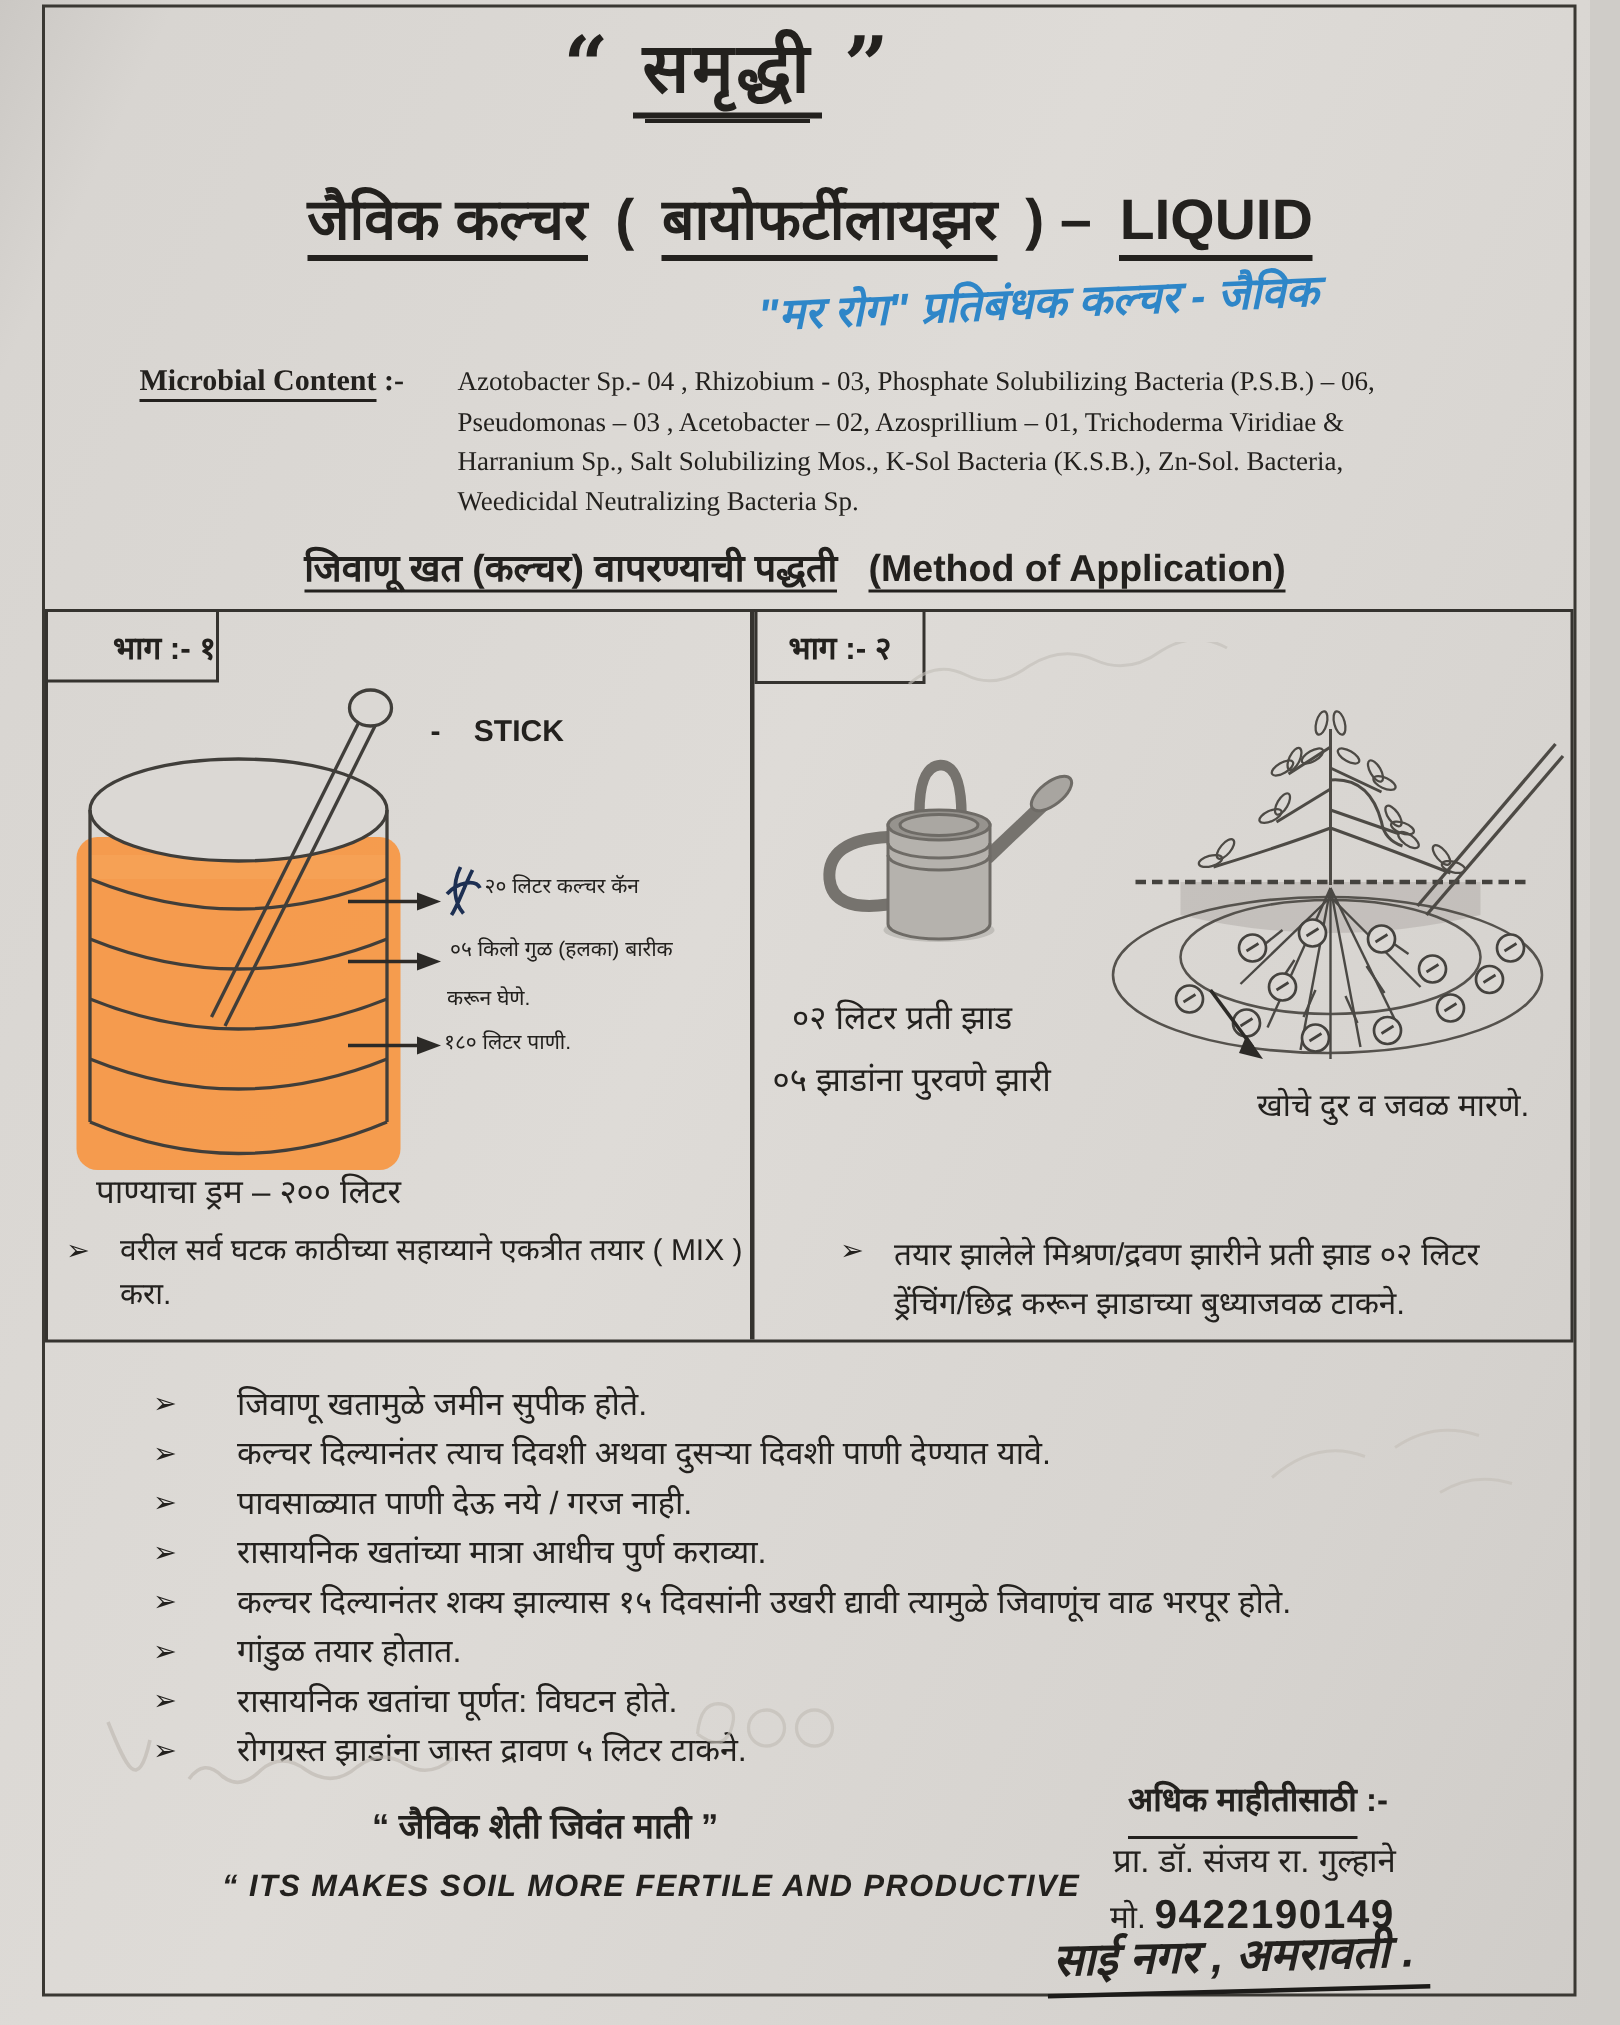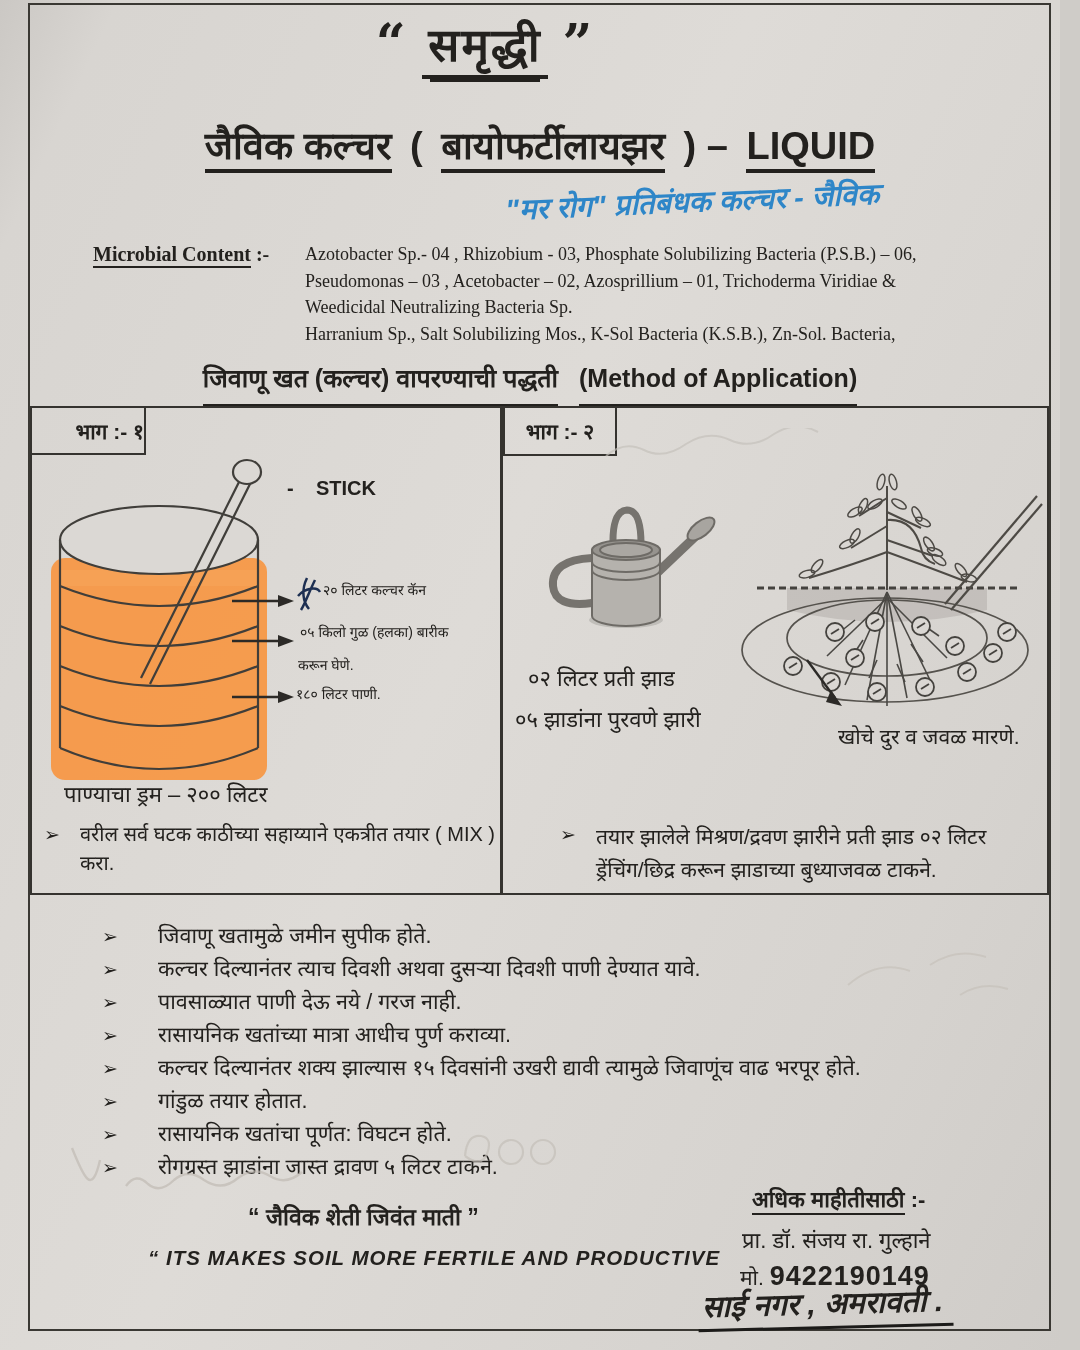--- a/index.html
+++ b/index.html
@@ -23,21 +23,21 @@
              color:#2e86c8;transform:rotate(-2.5deg);white-space:nowrap;}
 
   
   .micro-label{left:93px;top:243px;font-family:"Liberation Serif",serif;font-size:20px;font-weight:bold;}
   .micro-label .u{border-bottom:2.5px solid #23211e;padding-bottom:1px;}
   .micro-text{left:305px;top:241px;width:710px;font-family:"Liberation Serif",serif;
               font-size:18px;line-height:26.5px;}
 
   
   .method{left:0;top:360px;width:1080px;text-align:center;font-size:25px;font-weight:bold;transform:translateX(-10px);}
-  .method .u{border-bottom:2.5px solid #23211e;padding-bottom:12px;}
+  .method .u{border-bottom:2.5px solid #23211e;padding-bottom:0;}
   .method .gap{display:inline-block;width:14px;}
 
   
   .tbl{left:30px;top:406px;width:1015px;height:485px;border:2.5px solid #35332f;}
   .tbl-div{left:500px;top:406px;width:2.5px;height:487px;background:#35332f;}
   .part-box{border:2.5px solid #35332f;font-size:21px;font-weight:bold;
             display:flex;align-items:center;justify-content:center;background:transparent;}
   .p1box{left:30px;top:406px;width:112px;height:45px;justify-content:flex-end;}
   .p2box{left:503px;top:406px;width:110px;height:46px;}
 
@@ -53,21 +53,21 @@
   .plant-note{left:838px;top:722px;font-size:21px;}
 
   
   .notes{left:102px;top:920px;width:900px;}
   .notes .row{display:flex;line-height:33px;}
   .notes .bmark{flex:0 0 56px;line-height:33px;}
   .notes .ntext{font-size:21.5px;text-align:center;}
 
   
   .f-head{left:752px;top:1183px;font-size:22px;font-weight:bold;}
-  .f-head .u{border-bottom:2.5px solid #23211e;padding-bottom:1px;}
+  .f-head .u{border-bottom:2.5px solid #23211e;padding-bottom:12px;}
   .f-name{left:742px;top:1224px;font-size:22px;}
   .f-phone{left:740px;top:1261px;font-size:21px;}
   .f-phone b{font-size:27px;letter-spacing:1px;margin-top:24px;}
   .f-addr{left:698px;top:1282px;font-size:30px;font-weight:bold;font-style:italic;
           transform:rotate(-1.5deg);border-bottom:3px solid #1c1b19;padding:0 10px 3px 4px;white-space:nowrap;}
   .s-mar{left:248px;top:1200px;font-size:23px;font-weight:bold;}
   .s-eng{left:148px;top:1246px;font-size:20.5px;font-weight:bold;font-style:italic;letter-spacing:1px;}
 
   svg{display:block;}
   .faint{opacity:.65;}
@@ -91,22 +91,22 @@
     <span class="u">LIQUID</span>
   </div>
   <div class="abs hand-blue">"मर रोग" प्रतिबंधक कल्चर - जैविक</div>
 
   <div class="abs micro-label">
     <span class="u">Microbial Content</span><span> :-</span>
   </div>
   <div class="abs micro-text">
     <div>Azotobacter Sp.- 04 , Rhizobium - 03, Phosphate Solubilizing Bacteria (P.S.B.) – 06,</div>
     <div>Pseudomonas – 03 , Acetobacter – 02, Azosprillium – 01, Trichoderma Viridiae &amp;</div>
+    <div>Harranium Sp., Salt Solubilizing Mos., K-Sol Bacteria (K.S.B.), Zn-Sol. Bacteria,</div>
     <div>Weedicidal Neutralizing Bacteria Sp.</div>
-    <div>Harranium Sp., Salt Solubilizing Mos., K-Sol Bacteria (K.S.B.), Zn-Sol. Bacteria,</div>
   </div>
 
   <div class="abs method">
     <span class="u">जिवाणू खत (कल्चर) वापरण्याची पद्धती</span><span class="gap"></span>
     <span class="u">(Method of Application)</span>
   </div>
 
   <div class="abs tbl"></div>
   <div class="abs tbl-div"></div>
   <div class="abs part-box p1box">

